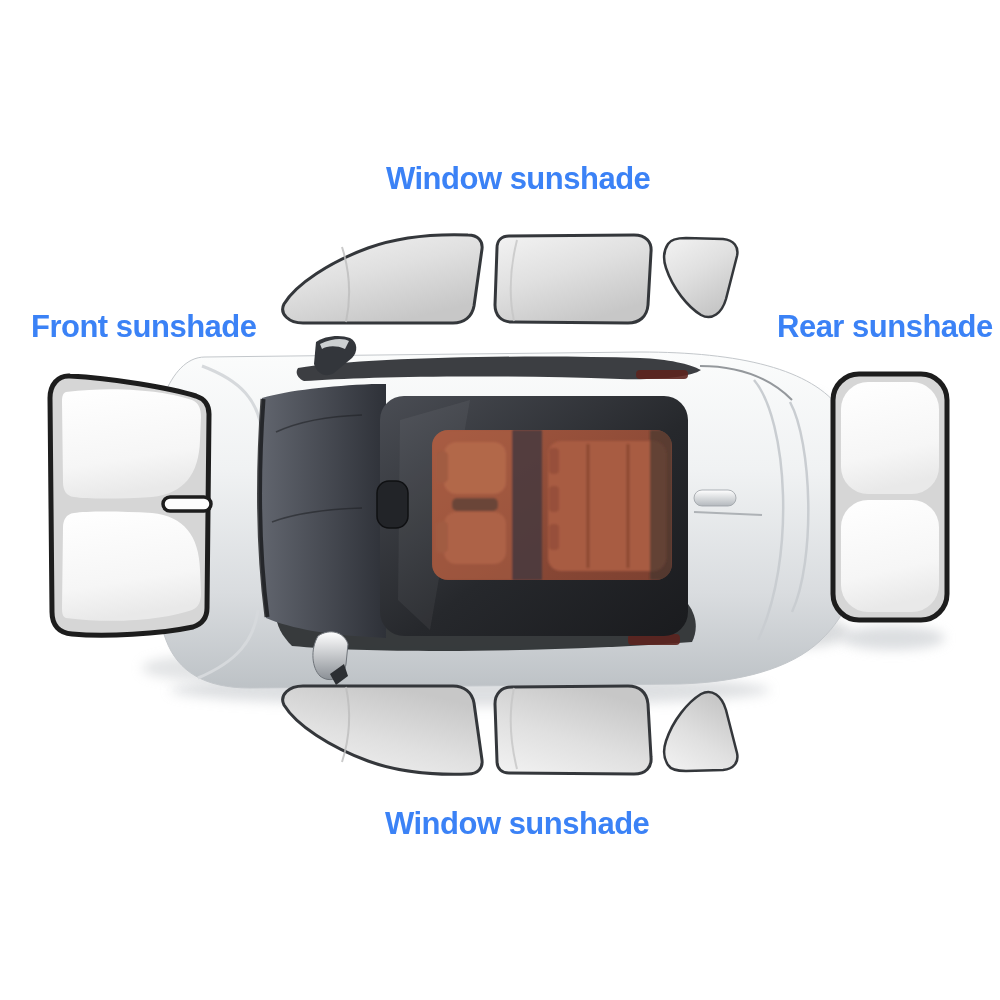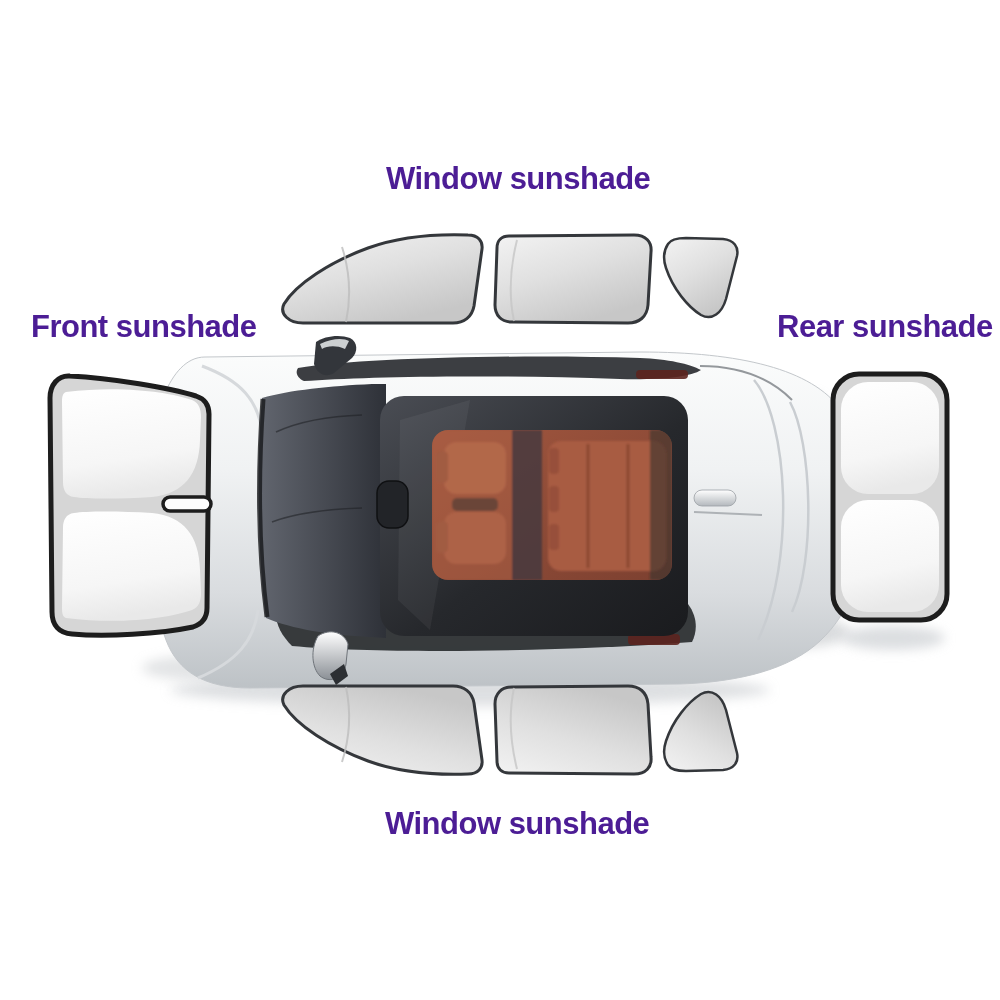--- a/index.html
+++ b/index.html
@@ -2,21 +2,21 @@
 <html><head>
 <meta charset="utf-8">
 <style>
   html,body{margin:0;padding:0;background:#ffffff;}
   .stage{
     position:relative;width:1000px;height:1000px;background:#ffffff;
     overflow:hidden;font-family:"Liberation Sans",sans-serif;
   }
   .stage svg{position:absolute;left:0;top:0;}
   .label{
-    position:absolute;font-weight:700;font-size:31px;color:#4c1d95;
+    position:absolute;font-weight:700;font-size:31px;color:#3b82f6;
     letter-spacing:-0.5px;white-space:nowrap;line-height:1.15;
   }
   .label-top{left:386px;top:161px;}
   .label-front{left:31px;top:309px;}
   .label-rear{left:777px;top:309px;}
   .label-bottom{left:385px;top:806px;}
 </style>
 </head>
 <body>
 

